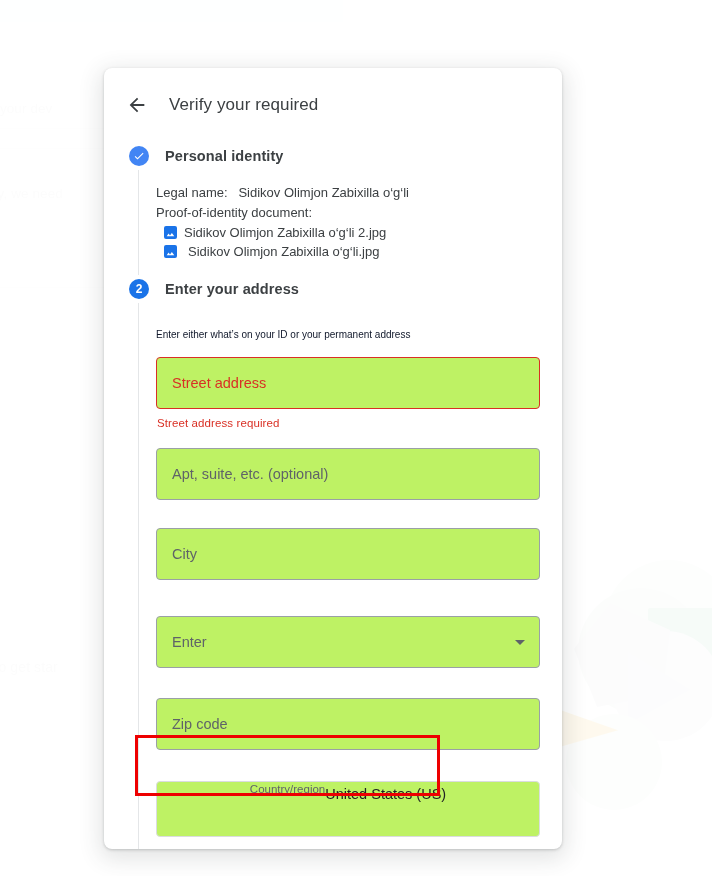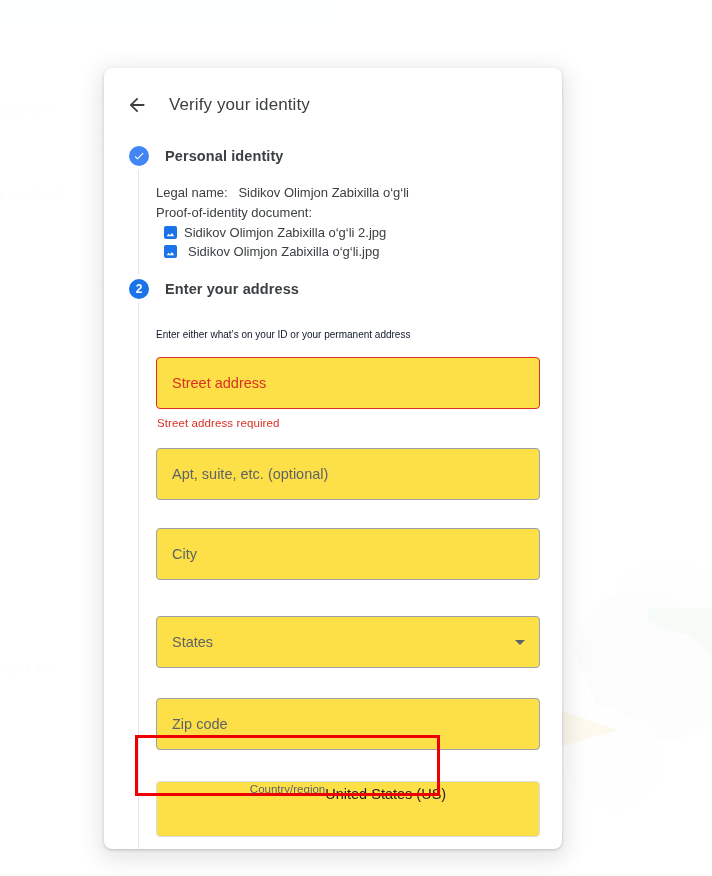--- a/index.html
+++ b/index.html
@@ -164,21 +164,21 @@
   
   .field {
     position: relative;
     width: 384px;
     height: 52px;
     border: 1px solid #9aa0a6;
     border-radius: 4px;
     margin-top: 19px;
     display: flex; align-items: center;
     padding: 0 15px;
-    background: #fde047;
+    background: #bef264;
   }
   .field.error { border: 1px solid #d93025; }
   .field .ph { font-size: 14.5px; color: #5f6368; }
   .field.error .ph { color: #d93025; }
   .field .caret {
     position: absolute; right: 14px; top: 50%;
     width: 0; height: 0; margin-top: -2px;
     border-left: 5px solid transparent;
     border-right: 5px solid transparent;
     border-top: 5px solid #5f6368;
@@ -231,21 +231,21 @@
   <div class="scrim"></div>
 
   <div class="modal">
 
     <div class="modal-header">
       <span class="back-arrow">
         <svg width="22" height="22" viewBox="0 0 24 24" aria-hidden="true">
           <path d="M20 11H7.8l5.6-5.6L12 4l-8 8 8 8 1.4-1.4L7.8 13H20z" fill="#3c4043"></path>
         </svg>
       </span>
-      <span class="modal-title">Verify your identity</span>
+      <span class="modal-title">Verify your required</span>
     </div>
 
     <div class="steps">
 
       <div style="margin-top:18px;">
         <div class="step-row">
           <span class="step-badge check">
             <svg width="12" height="12" viewBox="0 0 24 24" aria-hidden="true">
               <path d="M9 16.2 4.8 12l-1.4 1.4L9 19 21 7l-1.4-1.4z" fill="#ffffff"></path>
             </svg>
@@ -299,21 +299,21 @@
 
           <div class="field">
             <span class="ph">Apt, suite, etc. (optional)</span>
           </div>
 
           <div class="field" style="margin-top:28px;">
             <span class="ph">City</span>
           </div>
 
           <div class="field" style="margin-top:36px;">
-            <span class="ph">States</span>
+            <span class="ph">Enter</span>
             <span class="caret"></span>
           </div>
 
           <div class="field" style="margin-top:30px;">
             <span class="ph">Zip code</span>
           </div>
 
           <div class="field filled" style="margin-top:31px; border-color:#dadce0;">
             <span class="flabel">Country/region</span>
             <span class="fvalue">United States (US)</span>

